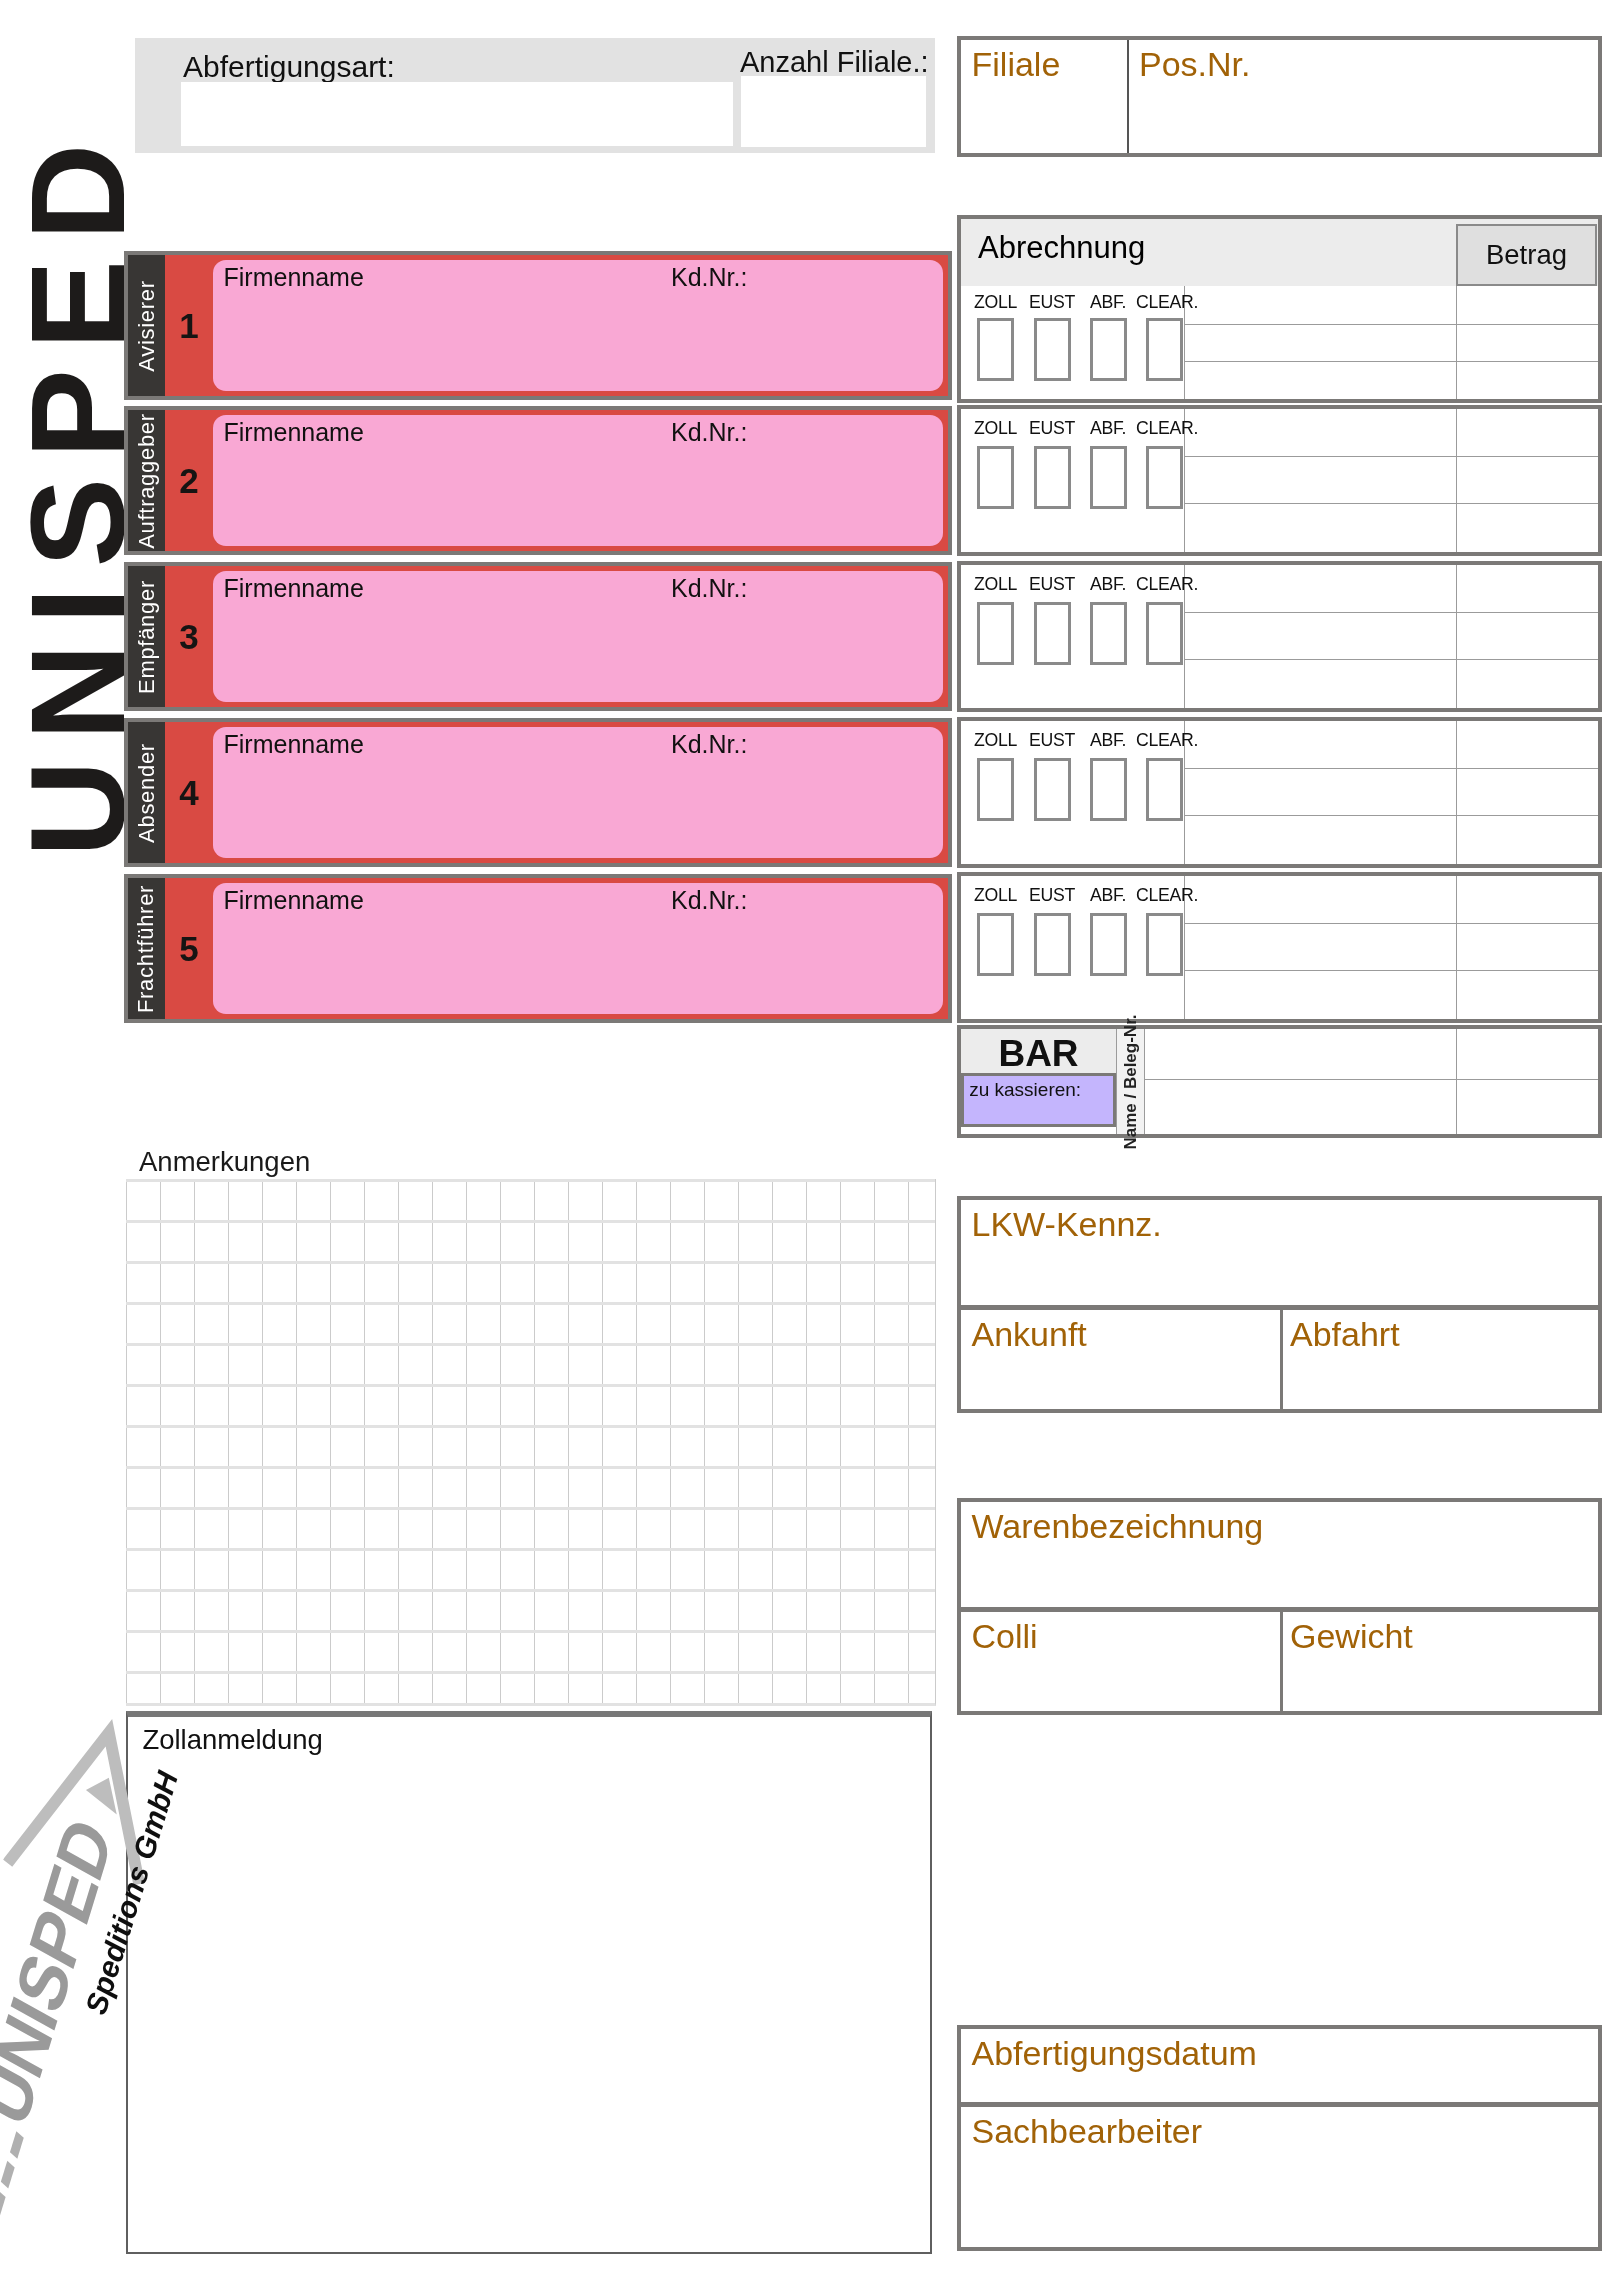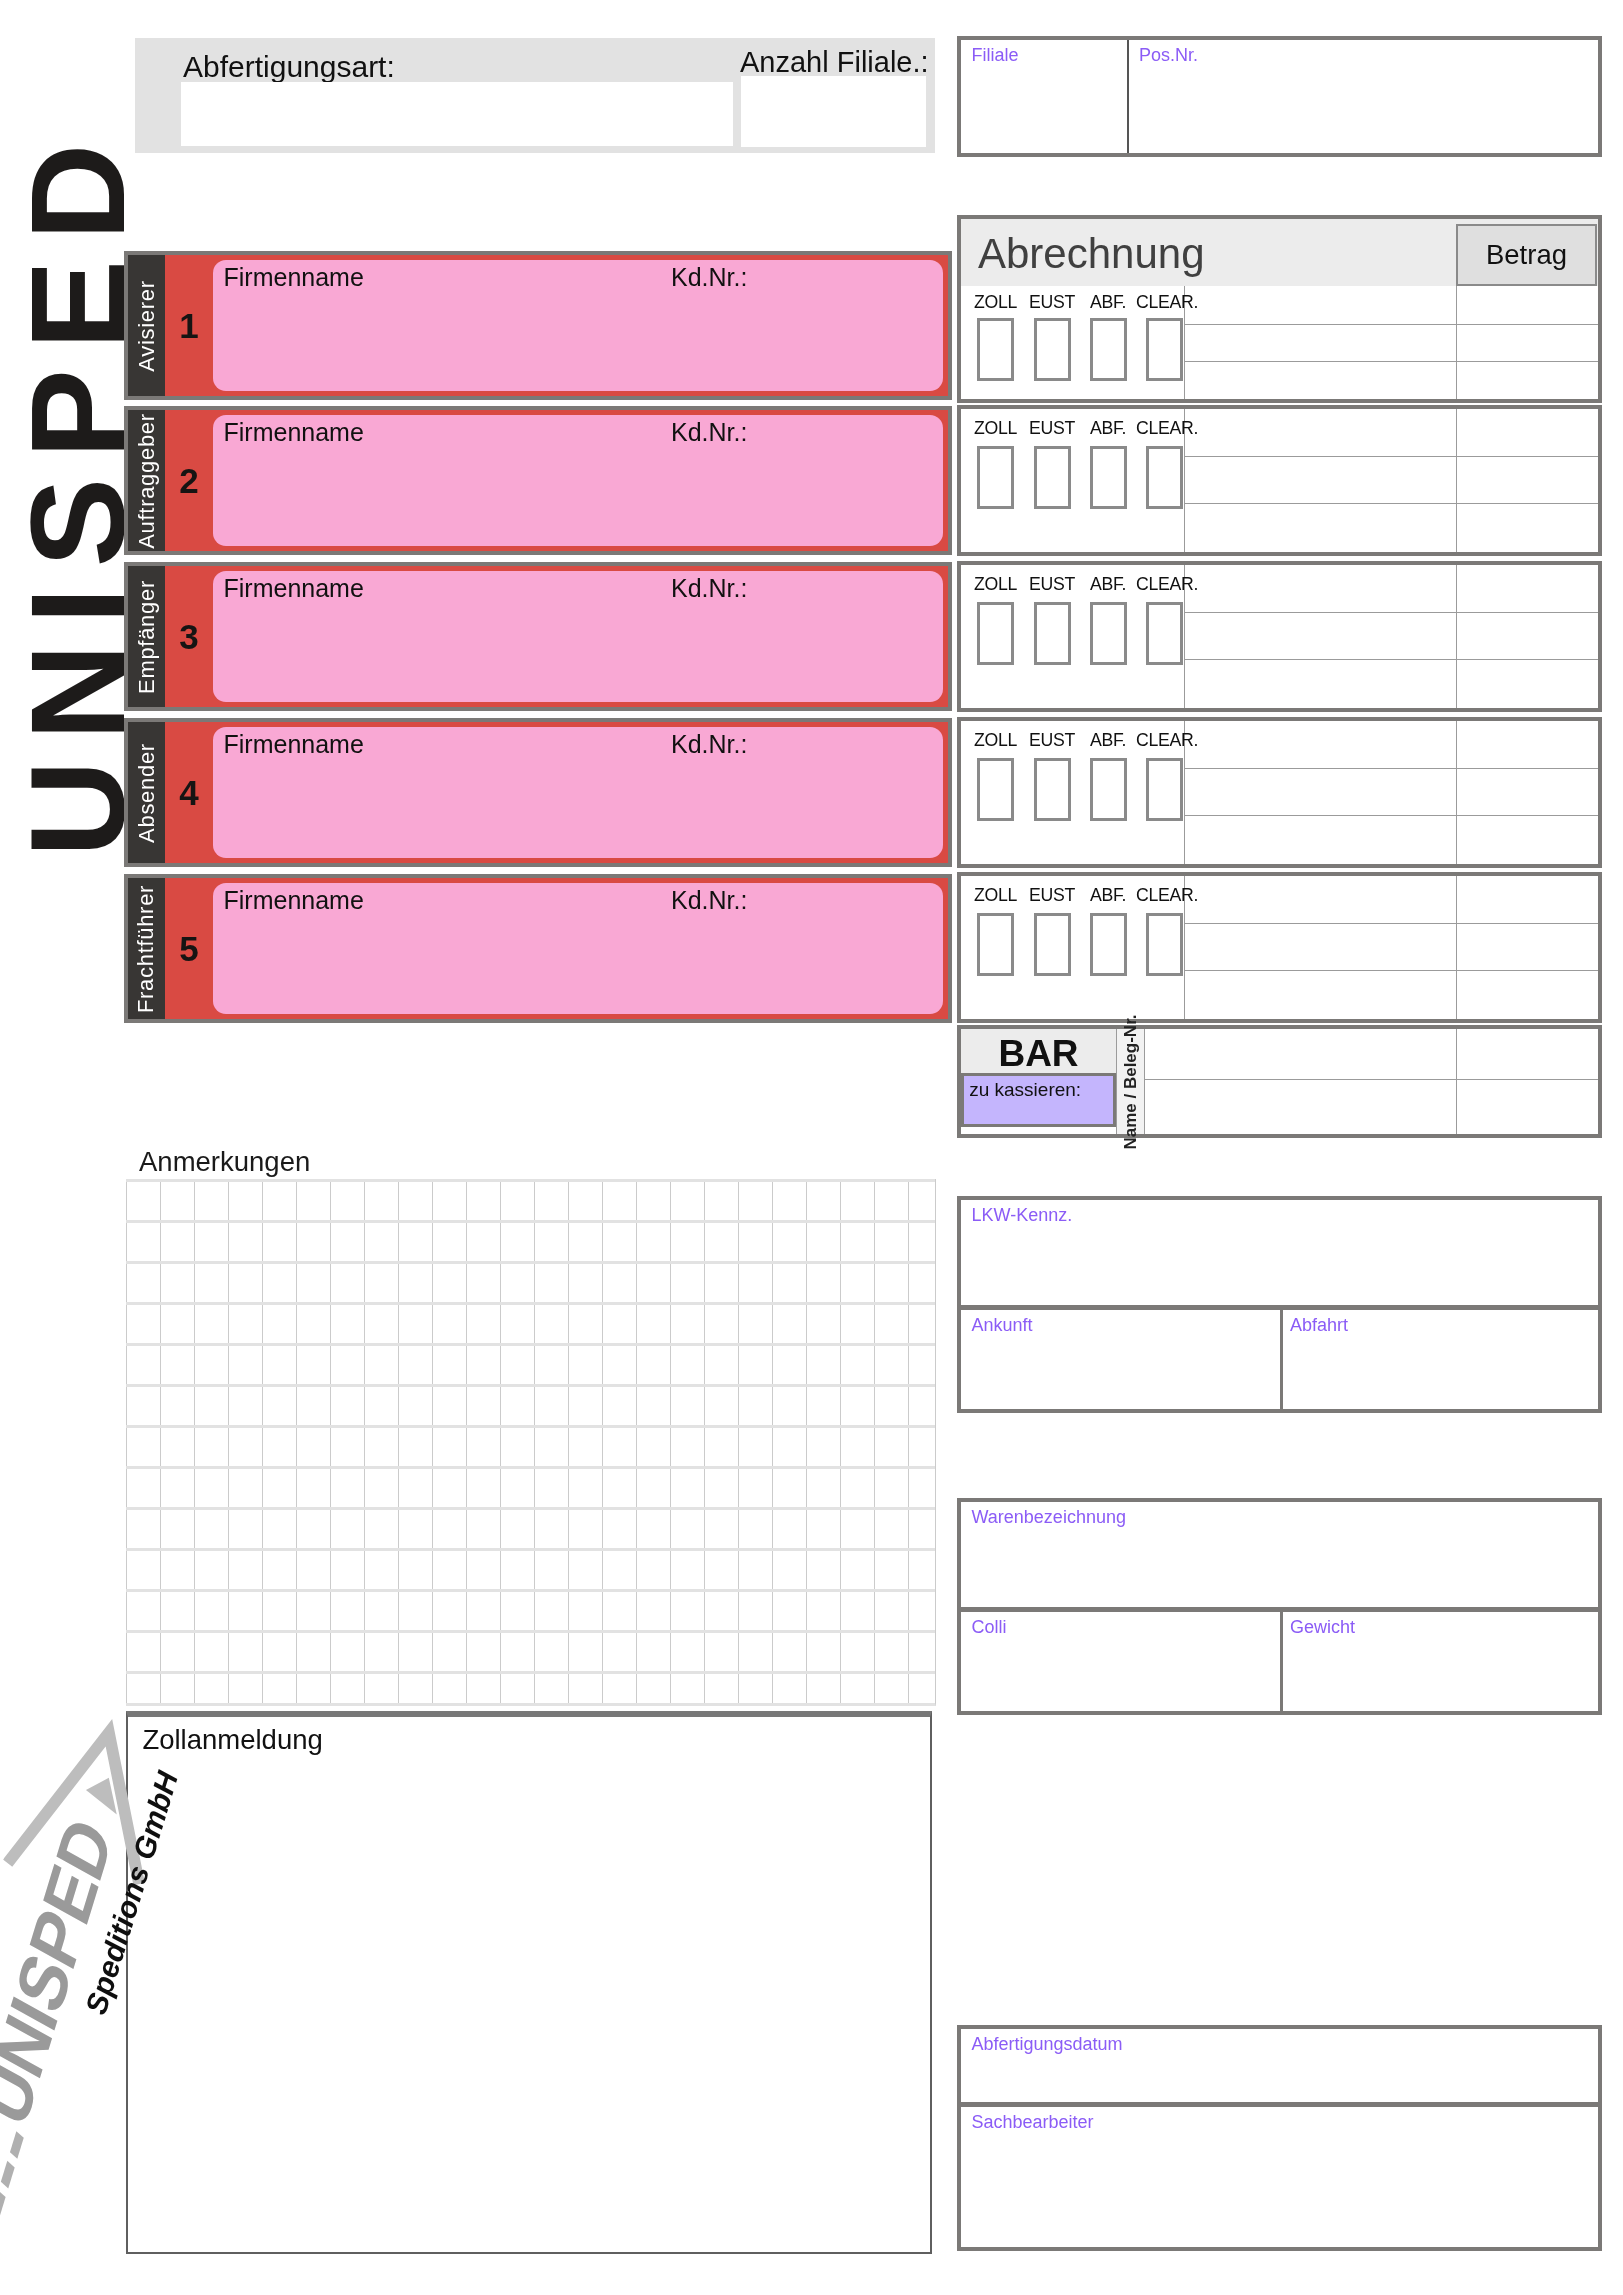--- a/index.html
+++ b/index.html
@@ -20,39 +20,39 @@
     white-space:nowrap;line-height:111px;
   }
 
   
   #topband{left:135px;top:38px;width:800px;height:115px;background:#e2e2e2;}
   .bandlabel{font-size:30px;color:#111;}
   .whitebox{background:#ffffff;}
 
   
   .graybox{border:4.6px solid #7b7977;background:#ffffff;box-sizing:border-box;}
-  .celllabel{font-size:18px;color:#8b5cf6;}
+  .celllabel{font-size:34px;color:#a16207;}
 
   
   .party-row{left:124px;width:828px;height:149px;border:4.6px solid #7b7977;box-sizing:border-box;background:#d94a43;}
   .party-strip{position:absolute;left:0;top:0;bottom:0;width:37px;background:#383634;
     display:flex;align-items:center;justify-content:center;overflow:visible;}
   .party-strip span{transform:rotate(-90deg);white-space:nowrap;color:#ffffff;font-size:22px;letter-spacing:0.7px;}
   .party-number{position:absolute;left:37px;top:0;bottom:0;width:48px;display:flex;align-items:center;justify-content:center;
     font-size:35px;font-weight:800;color:#161413;}
   .party-white{position:absolute;left:85px;top:5.2px;right:5.2px;bottom:5.2px;background:#f9a8d4;border-radius:13px;}
   .fn-label{position:absolute;left:10.5px;top:2.6px;font-size:25px;color:#111;}
   .kd-label{position:absolute;left:458px;top:2.6px;font-size:25px;color:#111;}
 
   
   .ab-block{left:957px;width:645px;border:4.6px solid #7b7977;box-sizing:border-box;background:#ffffff;}
   .vline{position:absolute;width:1.3px;background:#9b9b9b;}
   .hline{position:absolute;height:1.3px;background:#9b9b9b;}
   .ab-header{position:absolute;left:0;right:0;top:0;height:67px;background:#ececec;}
-  .ab-title{position:absolute;left:17px;top:10.5px;font-size:42px;color:#404040;}
+  .ab-title{position:absolute;left:17px;top:10.5px;font-size:31px;color:#000000;}
   .subcell{position:absolute;box-sizing:border-box;background:#dfdfdf;border:2px solid #8a8a8a;
     display:flex;align-items:center;font-size:27.5px;color:#111;}
   .cb-group{position:absolute;left:0;width:223px;}
   .cb-label{position:absolute;width:56px;text-align:center;font-size:17.7px;letter-spacing:-0.3px;color:#111;white-space:nowrap;}
   .cb-box{position:absolute;width:37px;height:63px;border:3.3px solid #8a8a8a;background:#fff;box-sizing:border-box;}
 
   
   .bar-cell{position:absolute;left:0;top:0;width:155px;height:50px;background:#ececec;
     display:flex;align-items:center;justify-content:center;font-size:37px;font-weight:900;color:#111;}
   .kass-box{position:absolute;left:0;top:44px;width:155px;height:54px;border:3.9px solid #7b7977;box-sizing:border-box;background:#c4b5fd;}

